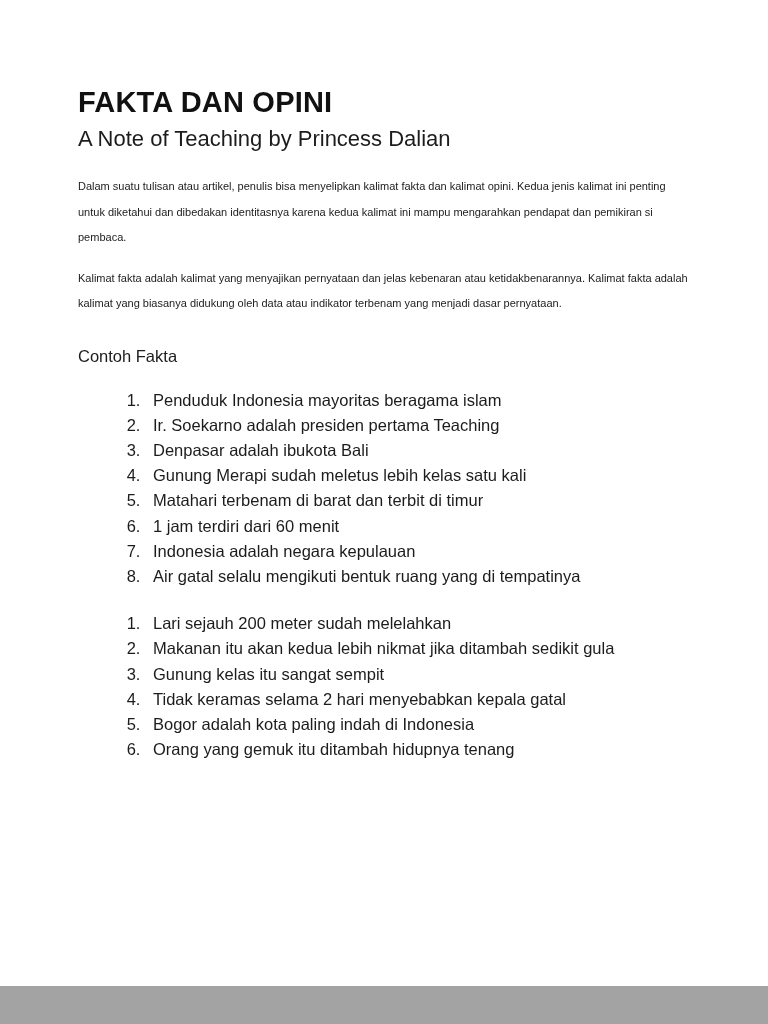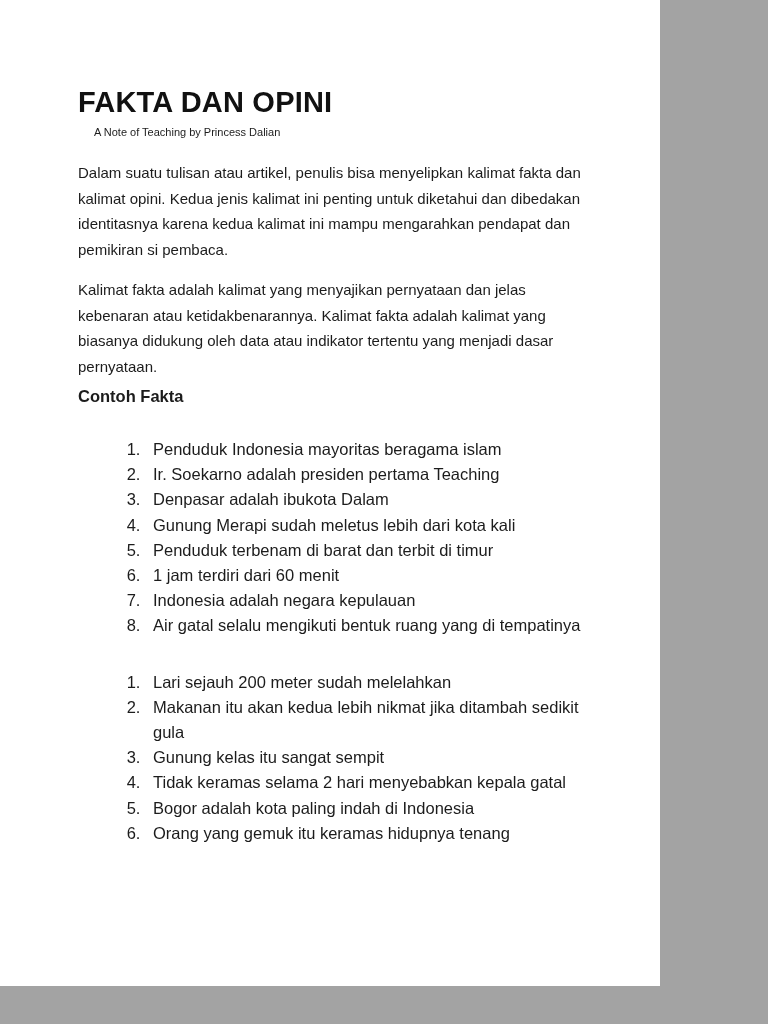--- a/index.html
+++ b/index.html
@@ -10,53 +10,53 @@
     font-family: "Liberation Sans", "DejaVu Sans", sans-serif;
   }
   .viewport {
     width: 768px;
     height: 1024px;
     margin: 0 auto;
     background: #a3a3a3;
     overflow: hidden;
   }
   .doc-page {
-    width: 660px;
+    width: 768px;
     height: 986px;
     background: #ffffff;
     padding: 86px 78px 40px 78px;
     color: #1c1c1c;
   }
   .doc-title {
     font-size: 29px;
     font-weight: 700;
     letter-spacing: 0.2px;
     margin: 0;
     color: #111111;
   }
   .doc-subtitle {
-    font-size: 11px;
-    margin: 7px 0 0 16px;
+    font-size: 22px;
+    margin: 7px 0 0 0;
     color: #1c1c1c;
   }
   .doc-paragraph {
-    font-size: 15px;
+    font-size: 11px;
     line-height: 25.5px;
     margin: 15px 0 0 0;
     color: #1c1c1c;
   }
   .doc-paragraph.first { margin-top: 22px; }
   .section-heading {
     font-size: 16.5px;
-    font-weight: 700;
-    margin: 8px 0 0 0;
+    font-weight: 400;
+    margin: 30px 0 0 0;
     color: #1c1c1c;
   }
   ol.doc-list {
-    margin: 31px 0 0 0;
+    margin: 22px 0 0 0;
     padding-left: 67px;
     font-size: 16.5px;
     line-height: 25.2px;
     color: #1c1c1c;
   }
   ol.doc-list li {
     padding-left: 8px;
     margin: 0;
   }
   .bottom-gutter {
@@ -70,41 +70,41 @@
 
 <div class="viewport">
   <div class="doc-page">
 
     <h1 class="doc-title">FAKTA DAN OPINI</h1>
 
     <p class="doc-subtitle">A Note of Teaching by Princess Dalian</p>
 
     <p class="doc-paragraph first">Dalam suatu tulisan atau artikel, penulis bisa menyelipkan kalimat fakta dan kalimat opini. Kedua jenis kalimat ini penting untuk diketahui dan dibedakan identitasnya karena kedua kalimat ini mampu mengarahkan pendapat dan pemikiran si pembaca.</p>
 
-    <p class="doc-paragraph">Kalimat fakta adalah kalimat yang menyajikan pernyataan dan jelas kebenaran atau ketidakbenarannya. Kalimat fakta adalah kalimat yang biasanya didukung oleh data atau indikator tertentu yang menjadi dasar pernyataan.</p>
+    <p class="doc-paragraph">Kalimat fakta adalah kalimat yang menyajikan pernyataan dan jelas kebenaran atau ketidakbenarannya. Kalimat fakta adalah kalimat yang biasanya didukung oleh data atau indikator terbenam yang menjadi dasar pernyataan.</p>
 
 
     <h2 class="section-heading">Contoh Fakta</h2>
 
     <ol class="doc-list">
       <li>Penduduk Indonesia mayoritas beragama islam</li>
       <li>Ir. Soekarno adalah presiden pertama Teaching</li>
-      <li>Denpasar adalah ibukota Dalam</li>
-      <li>Gunung Merapi sudah meletus lebih dari kota kali</li>
-      <li>Penduduk terbenam di barat dan terbit di timur</li>
+      <li>Denpasar adalah ibukota Bali</li>
+      <li>Gunung Merapi sudah meletus lebih kelas satu kali</li>
+      <li>Matahari terbenam di barat dan terbit di timur</li>
       <li>1 jam terdiri dari 60 menit</li>
       <li>Indonesia adalah negara kepulauan</li>
       <li>Air gatal selalu mengikuti bentuk ruang yang di tempatinya</li>
     </ol>
 
 
     <ol class="doc-list">
       <li>Lari sejauh 200 meter sudah melelahkan</li>
       <li>Makanan itu akan kedua lebih nikmat jika ditambah sedikit gula</li>
       <li>Gunung kelas itu sangat sempit</li>
       <li>Tidak keramas selama 2 hari menyebabkan kepala gatal</li>
       <li>Bogor adalah kota paling indah di Indonesia</li>
-      <li>Orang yang gemuk itu keramas hidupnya tenang</li>
+      <li>Orang yang gemuk itu ditambah hidupnya tenang</li>
     </ol>
 
   </div>
   <div class="bottom-gutter"></div>
 </div>
 
 </body></html>

